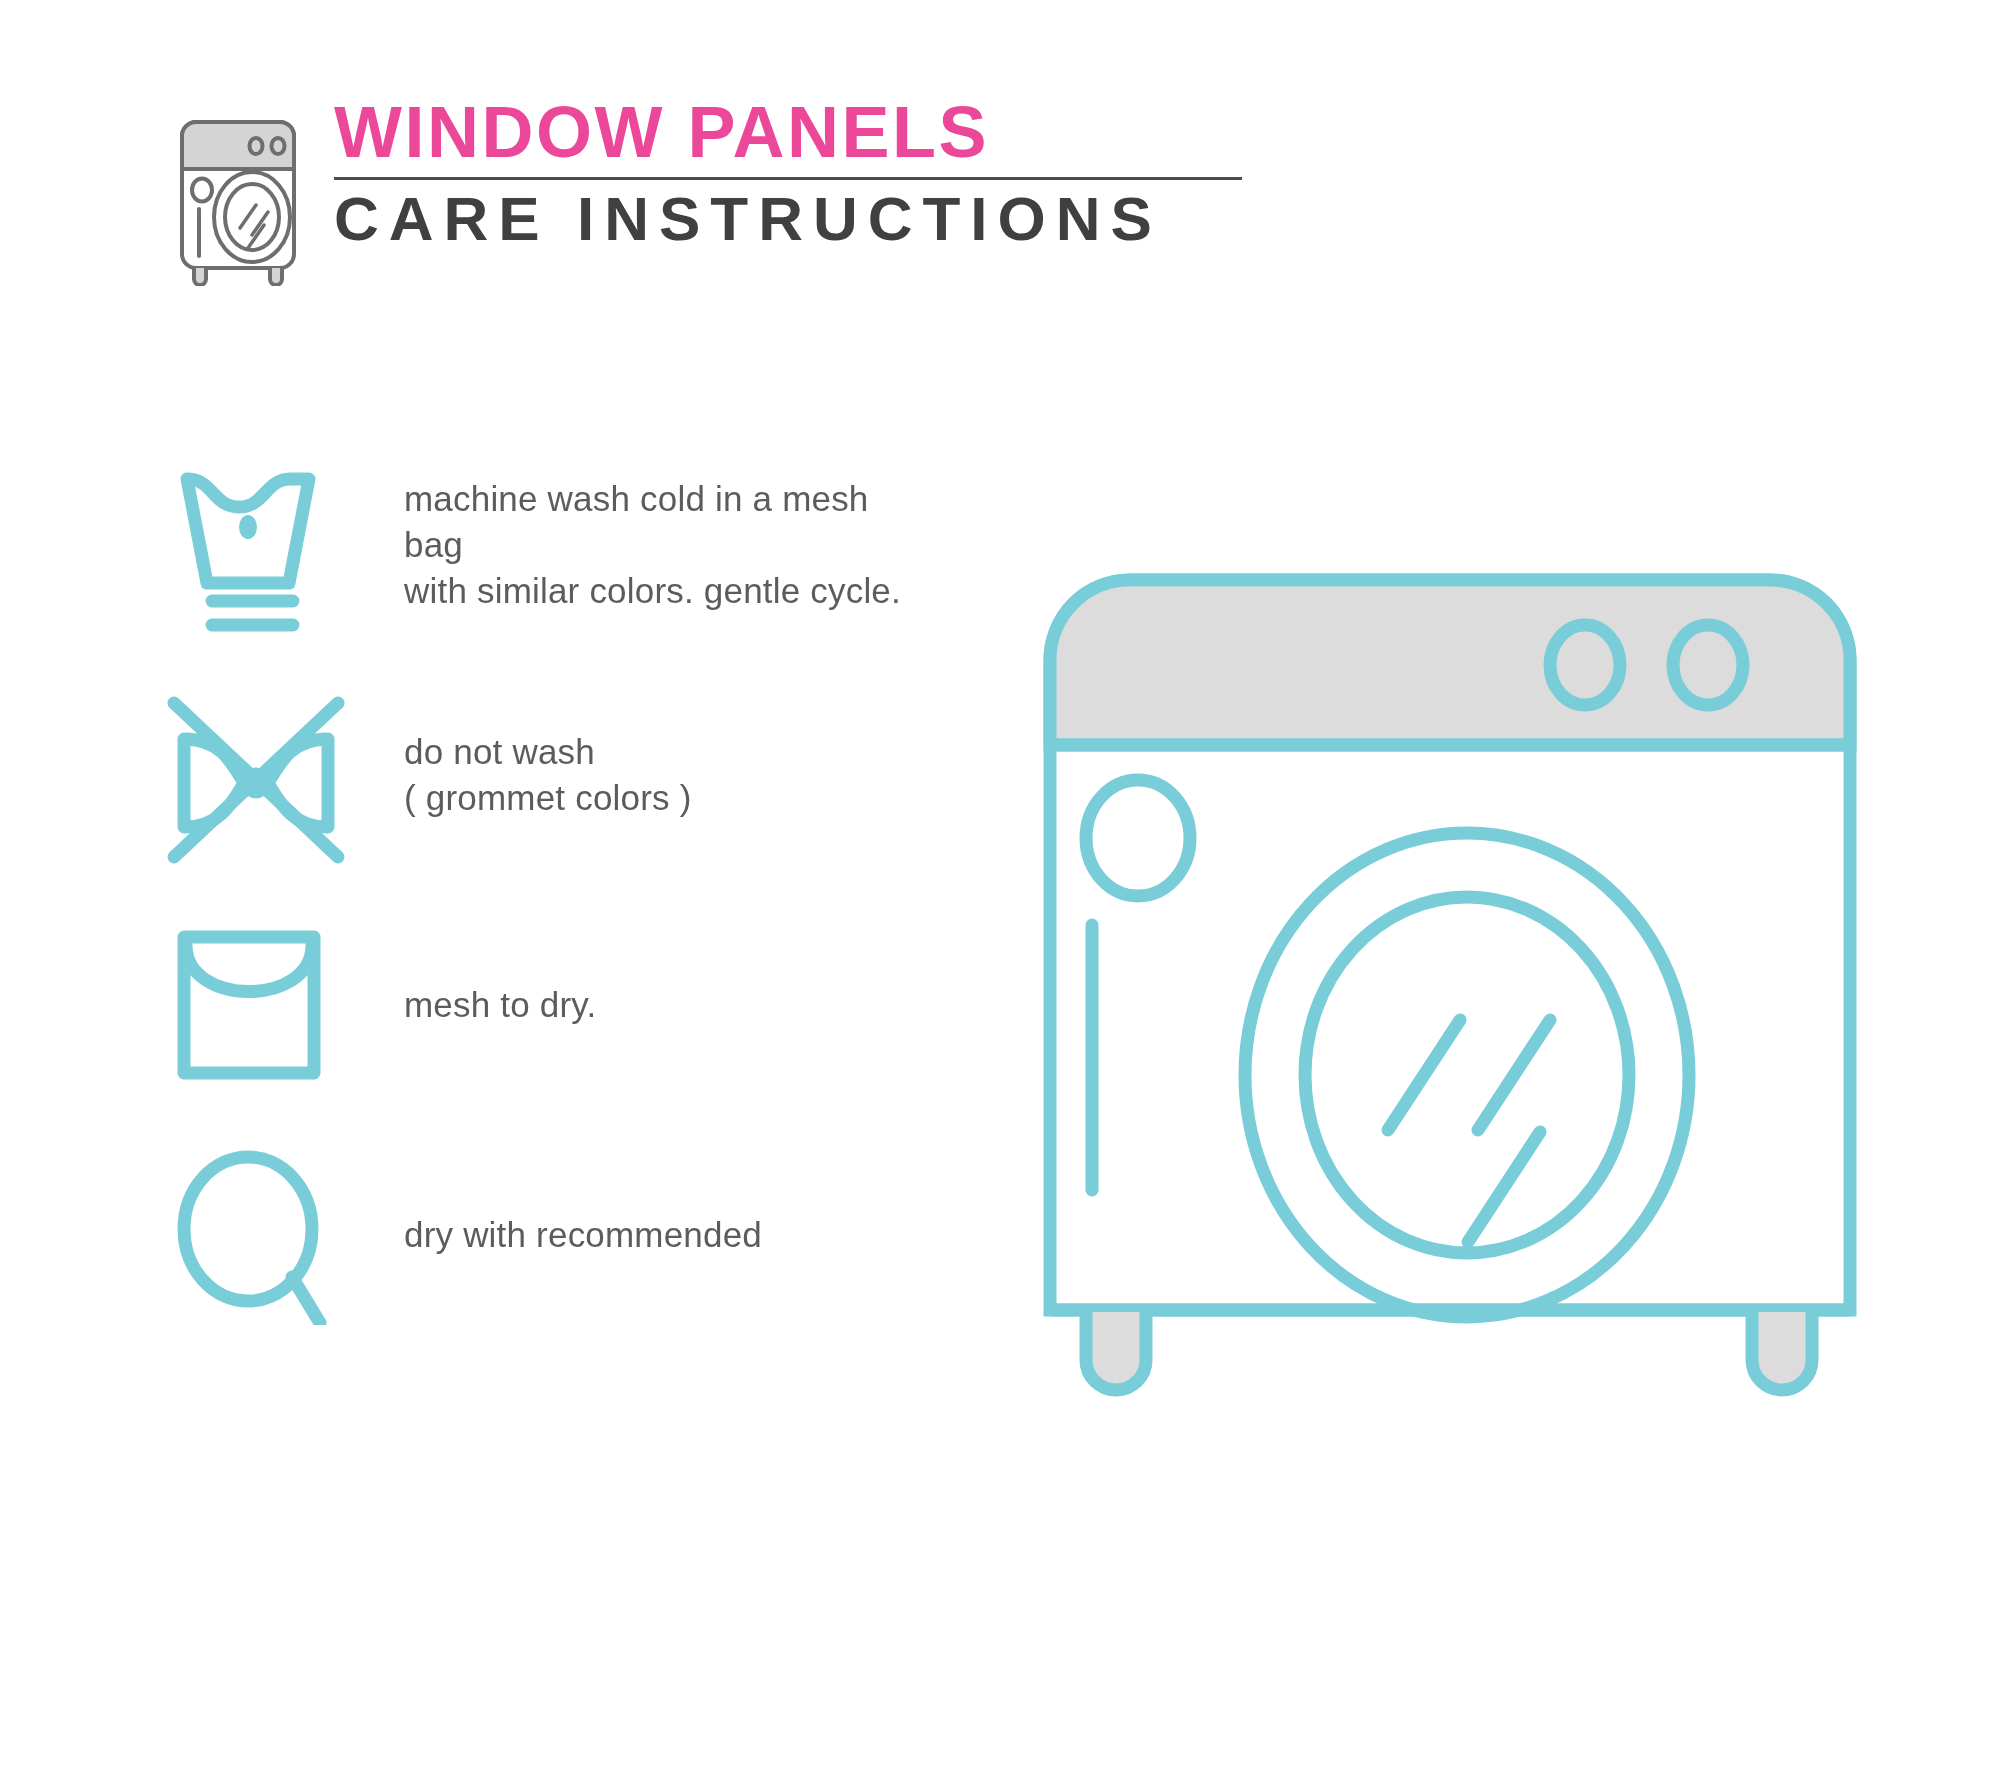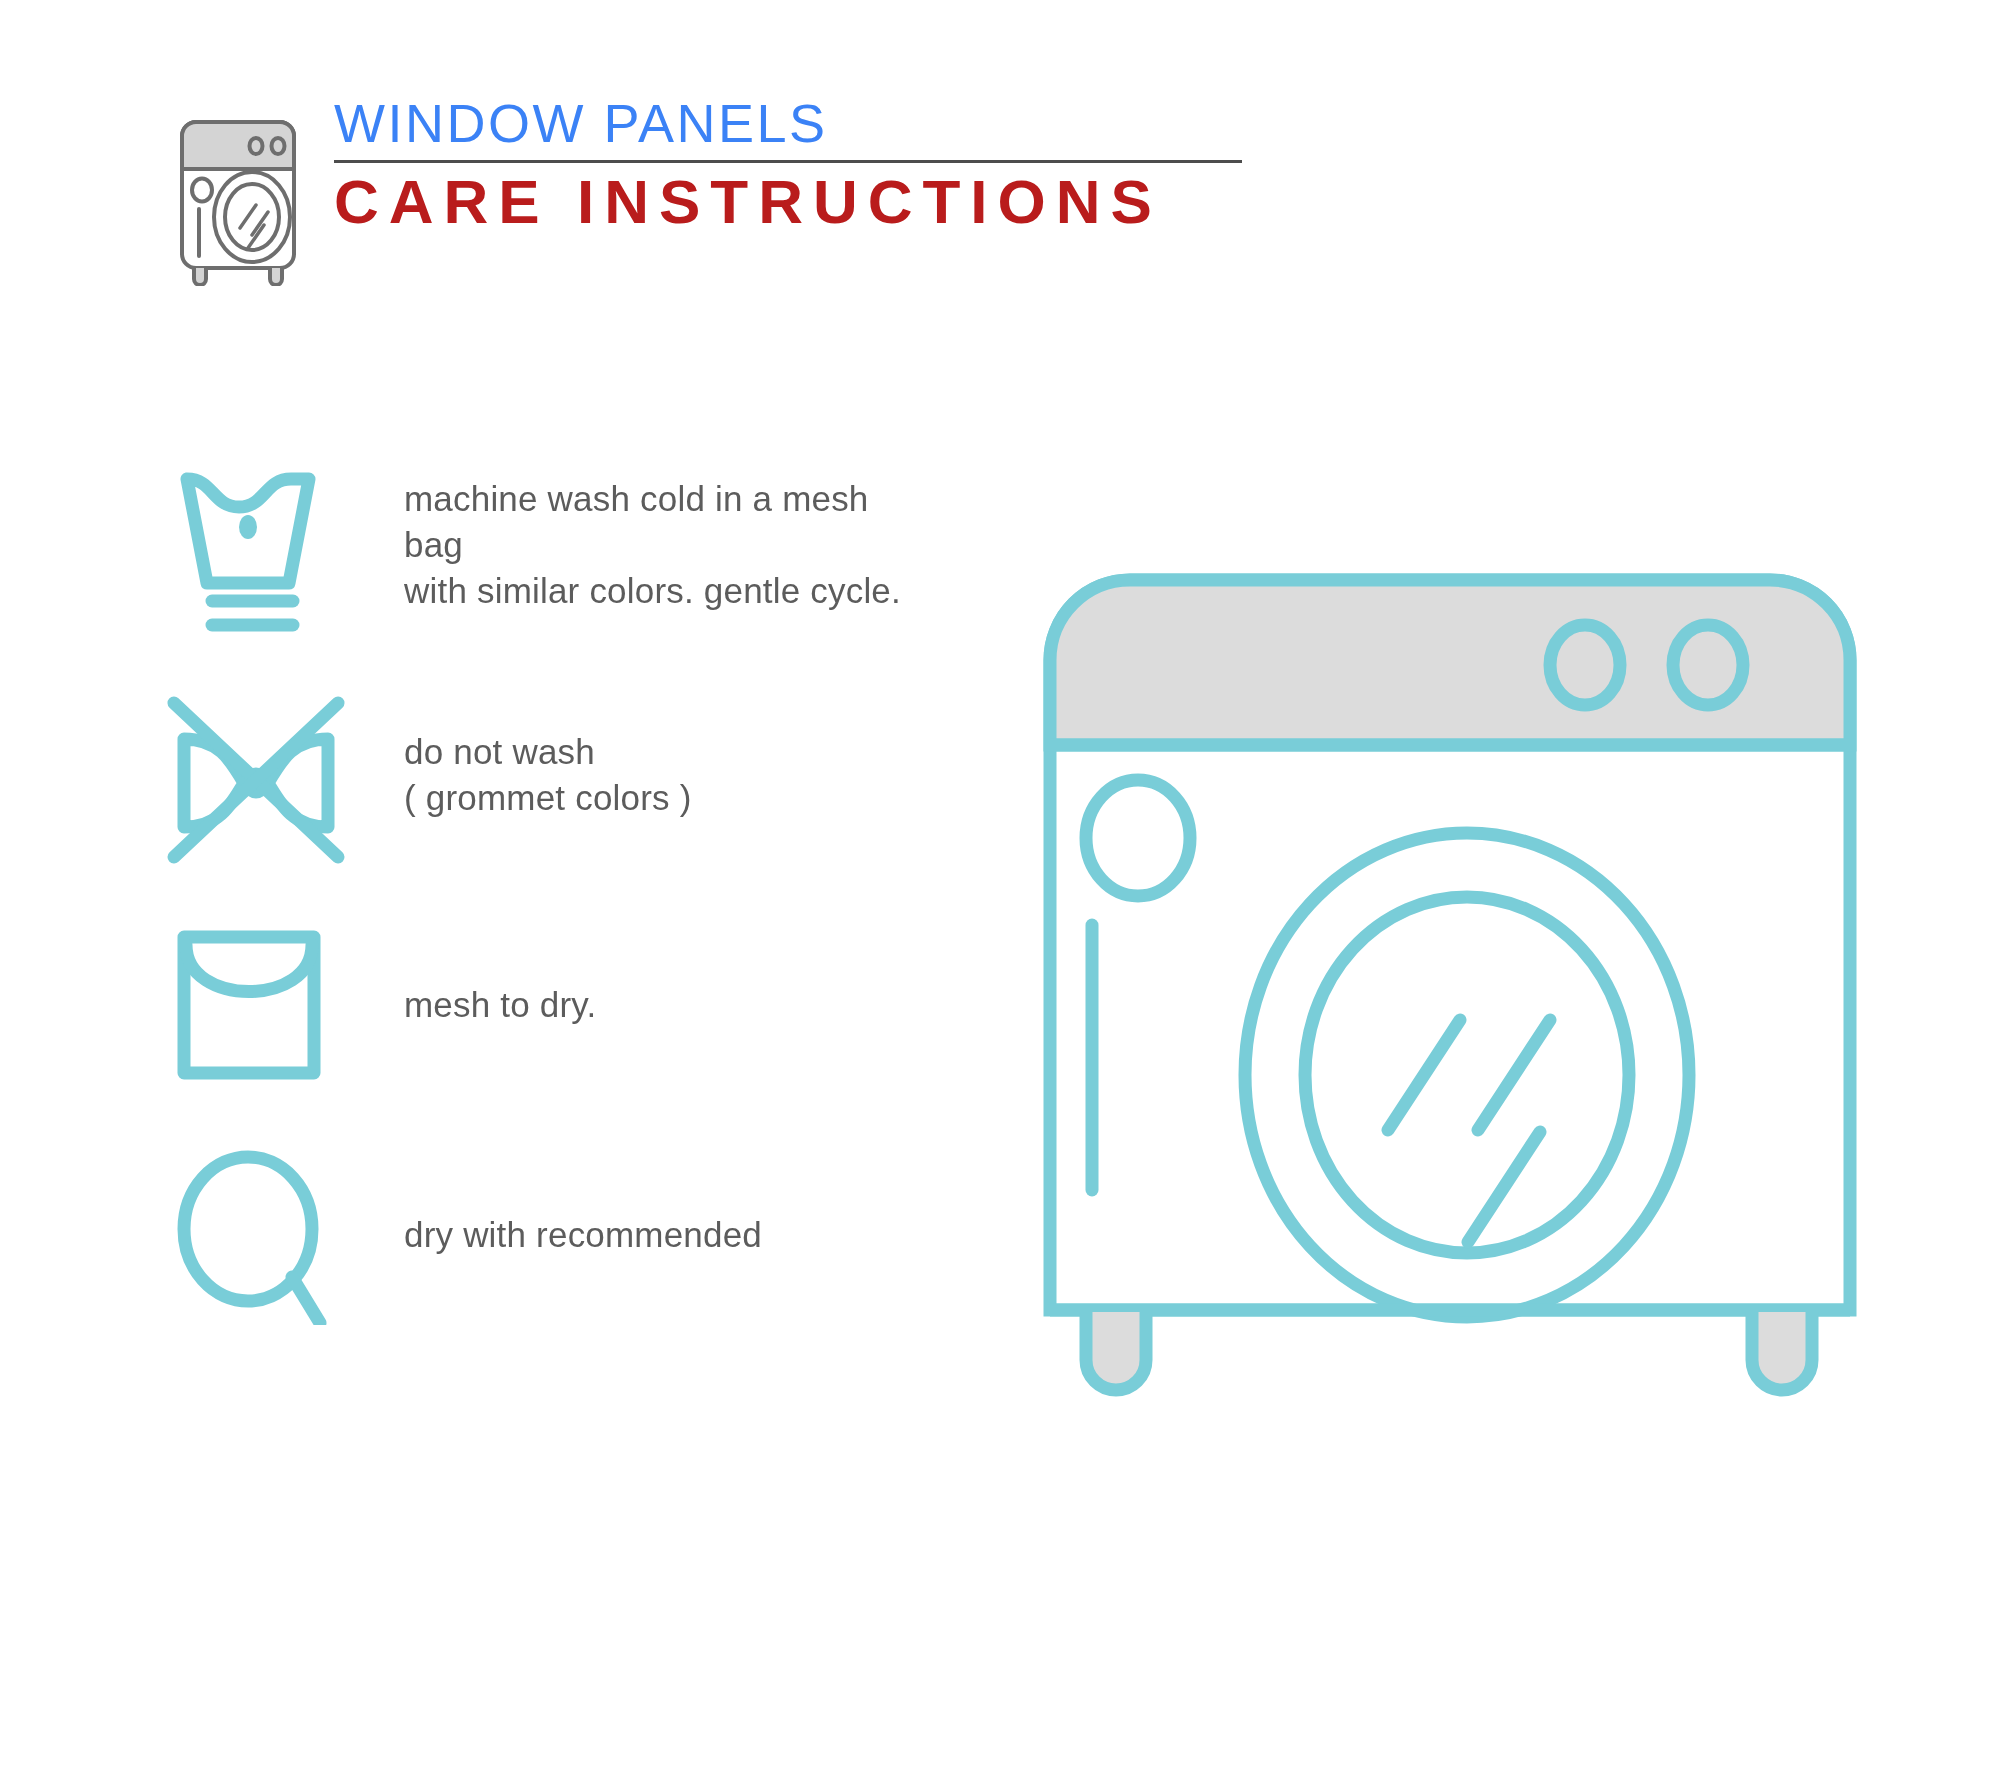--- a/index.html
+++ b/index.html
@@ -32,40 +32,40 @@
     flex: 0 0 140px;
     margin-top: 8px;
   }
   #header-text {
     margin-left: 26px;
     flex: 1 1 auto;
     padding-top: 2px;
   }
   #title {
     font-family: "Liberation Sans", sans-serif;
-    font-size: 54px;
+    font-size: 72px;
     line-height: 0.96;
-    font-weight: 400;
-    color: #3b82f6;
+    font-weight: 700;
+    color: #ec4899;
     letter-spacing: 2.5px;
     white-space: nowrap;
   }
   #title-rule {
     height: 0;
     border-top: 3px solid #4d4d4d;
     margin-top: 10px;
     margin-bottom: 8px;
     width: 908px;
   }
   #subtitle {
     font-family: "Liberation Sans", sans-serif;
     font-size: 62px;
     line-height: 1.0;
     font-weight: 700;
-    color: #b91c1c;
+    color: #404040;
     letter-spacing: 10px;
     white-space: nowrap;
   }
 
   
   #care-list {
     position: absolute;
     left: 150px;
     top: 430px;
     width: 760px;

